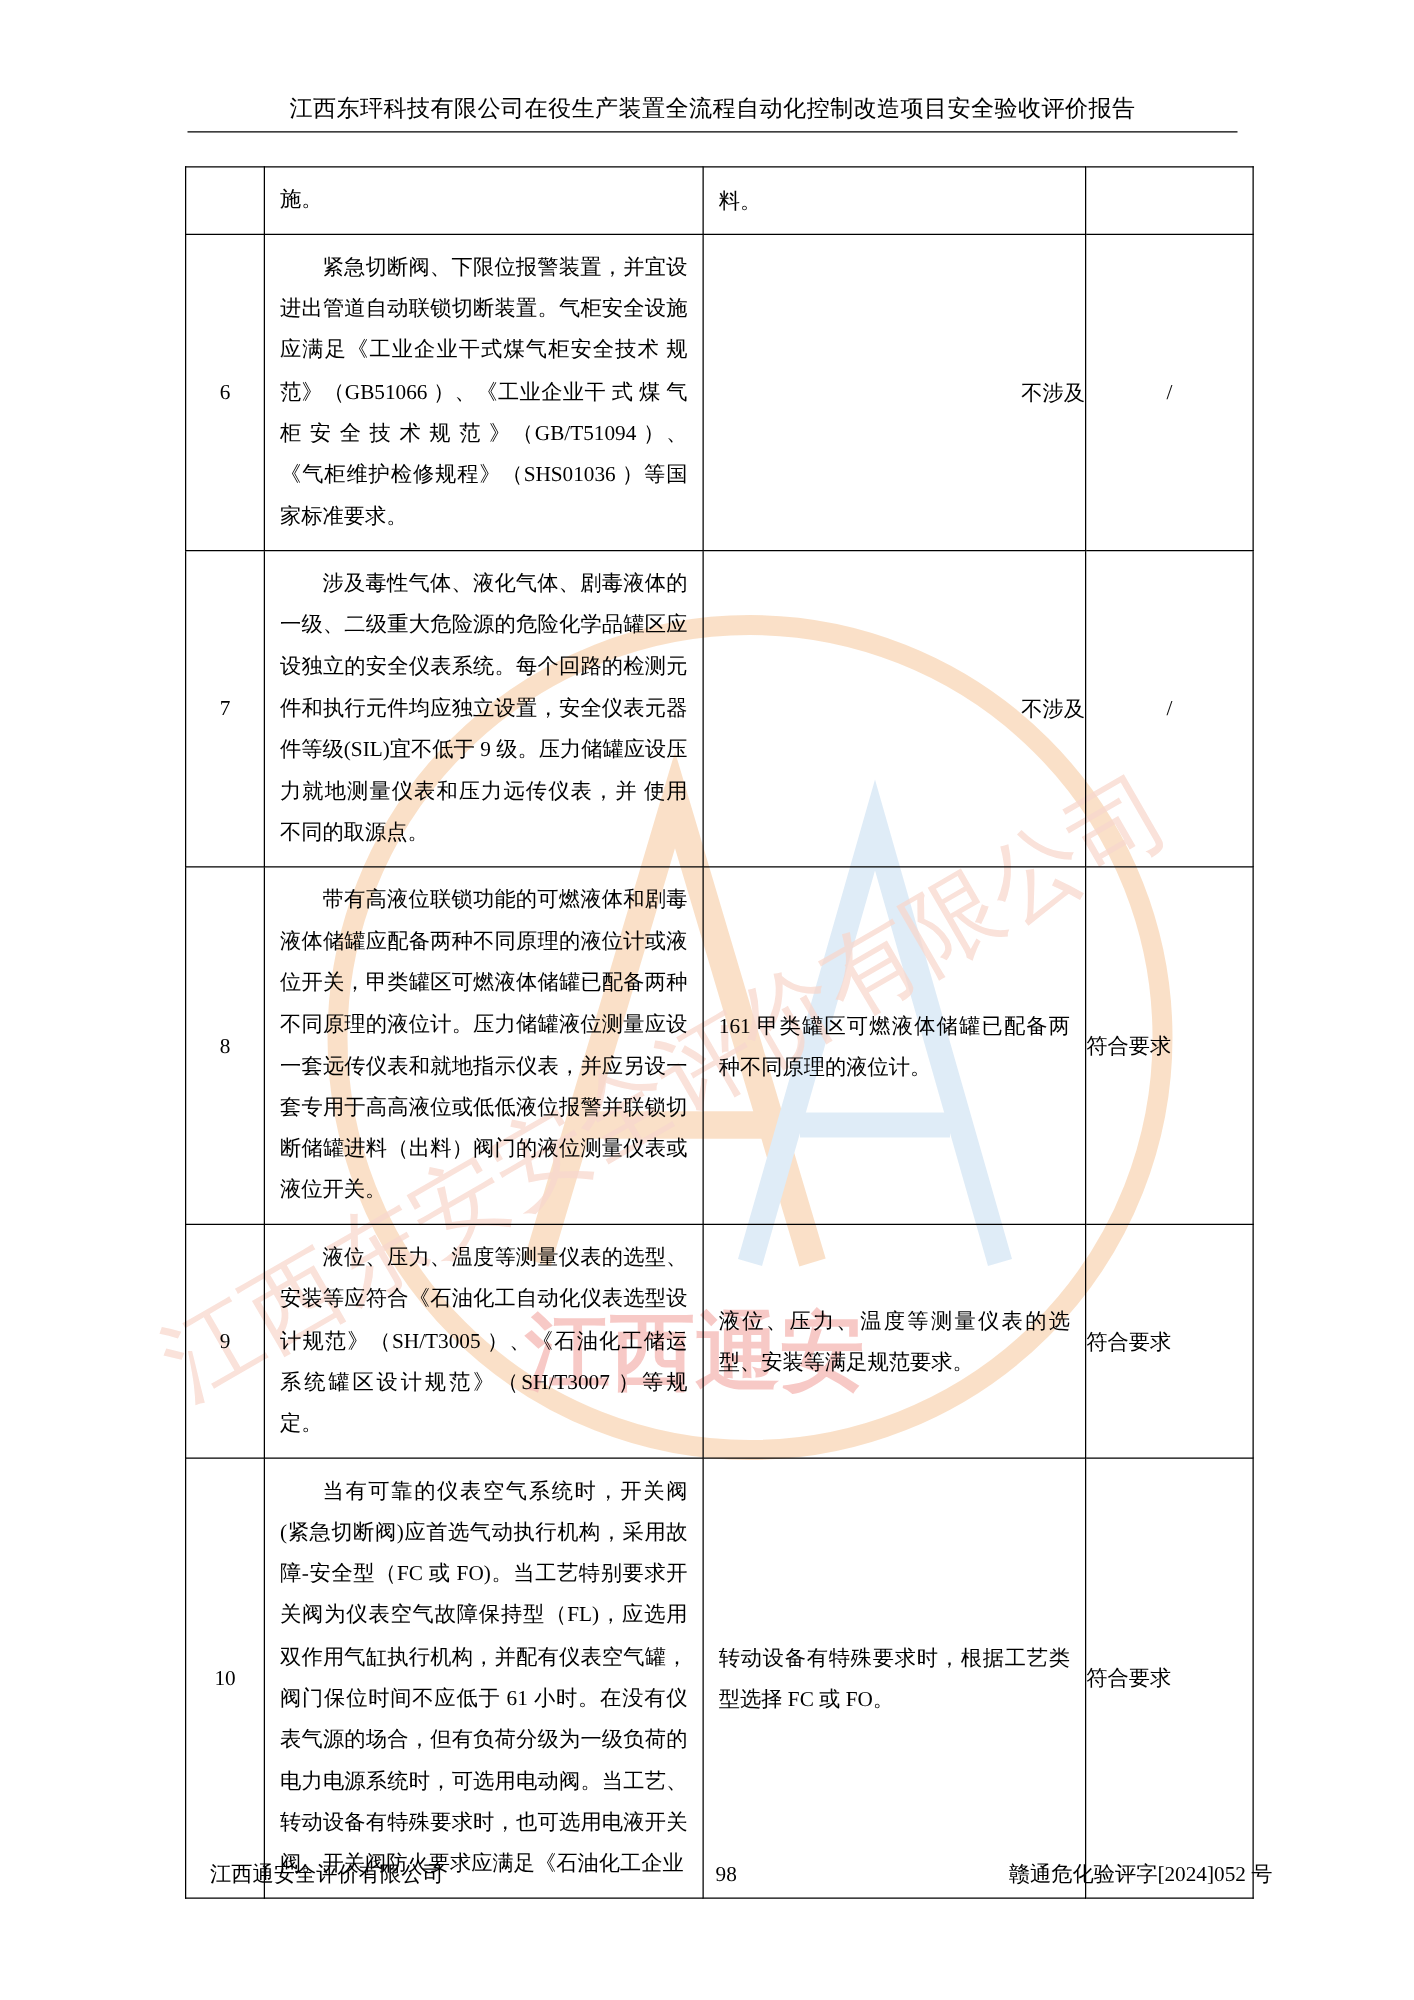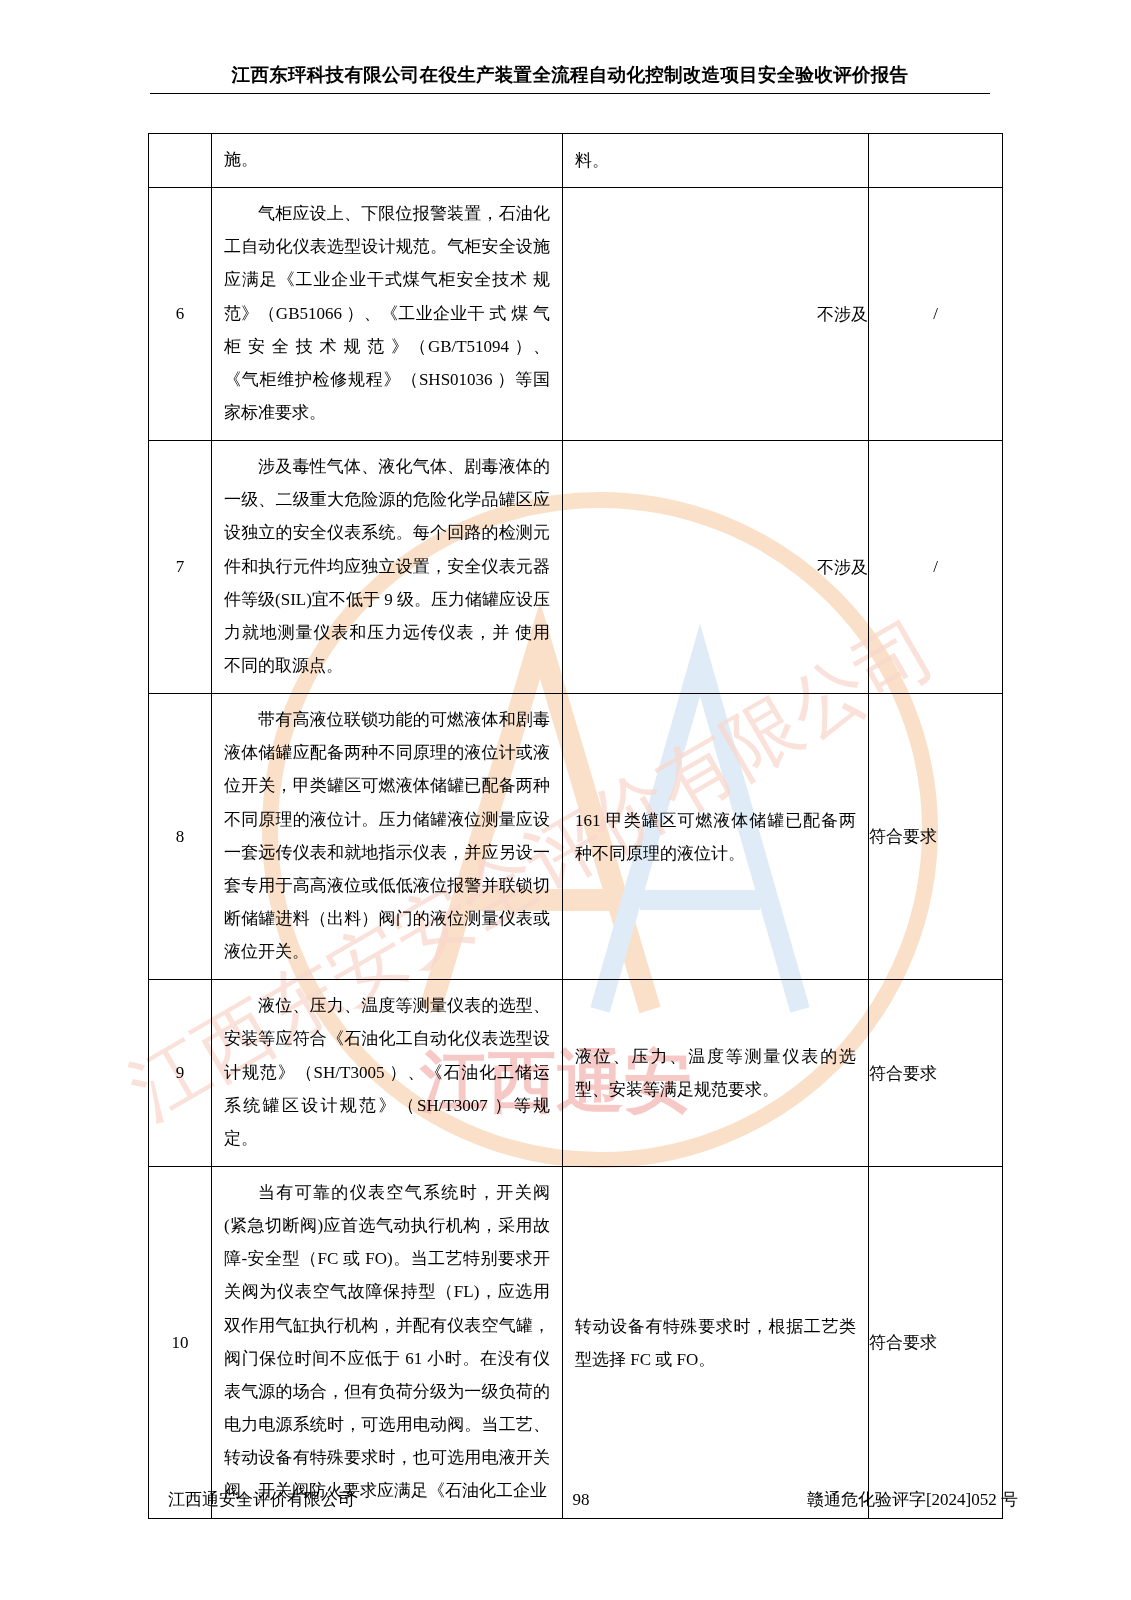--- a/index.html
+++ b/index.html
@@ -33,23 +33,24 @@
   .header {
     position: absolute;
     left: 150px;
     top: 62px;
     width: 840px;
     text-align: center;
     z-index: 10;
   }
   .header-title {
     font-size: 18.5px;
-    font-weight: bold;
+    font-weight: normal;
     letter-spacing: 0.3px;
     white-space: nowrap;
+    margin-top: 12px;
   }
   .header-rule {
     margin-top: 6px;
     border-bottom: 1.6px solid #000;
     width: 100%;
   }
 
   
   .table-wrap {
     position: absolute;
@@ -168,21 +169,21 @@
           <td class="c-chk">
             <div class="chk-text">料。</div>
           </td>
           <td class="c-res"></td>
         </tr>
 
         <tr>
           <td class="c-no">6</td>
           <td class="c-req">
             <div class="cell-pad">
-                <div class="req-text spread">气柜应设上、下限位报警装置，石油化工自动化仪表选型设计规范。气柜安全设施应满足《工业企业干式煤气柜安全技术 规范》（GB51066 ）、《工业企业干 式 煤 气 柜 安 全 技 术 规 范 》（GB/T51094 ）、《气柜维护检修规程》（SHS01036 ）等国家标准要求。</div>
+                <div class="req-text spread">紧急切断阀、下限位报警装置，并宜设进出管道自动联锁切断装置。气柜安全设施应满足《工业企业干式煤气柜安全技术 规范》（GB51066 ）、《工业企业干 式 煤 气 柜 安 全 技 术 规 范 》（GB/T51094 ）、《气柜维护检修规程》（SHS01036 ）等国家标准要求。</div>
               </div>
           </td>
           <td class="c-chk">
             <div class="chk-center">不涉及</div>
           </td>
           <td class="c-res slash">/</td>
         </tr>
 
         <tr>
           <td class="c-no">7</td>

